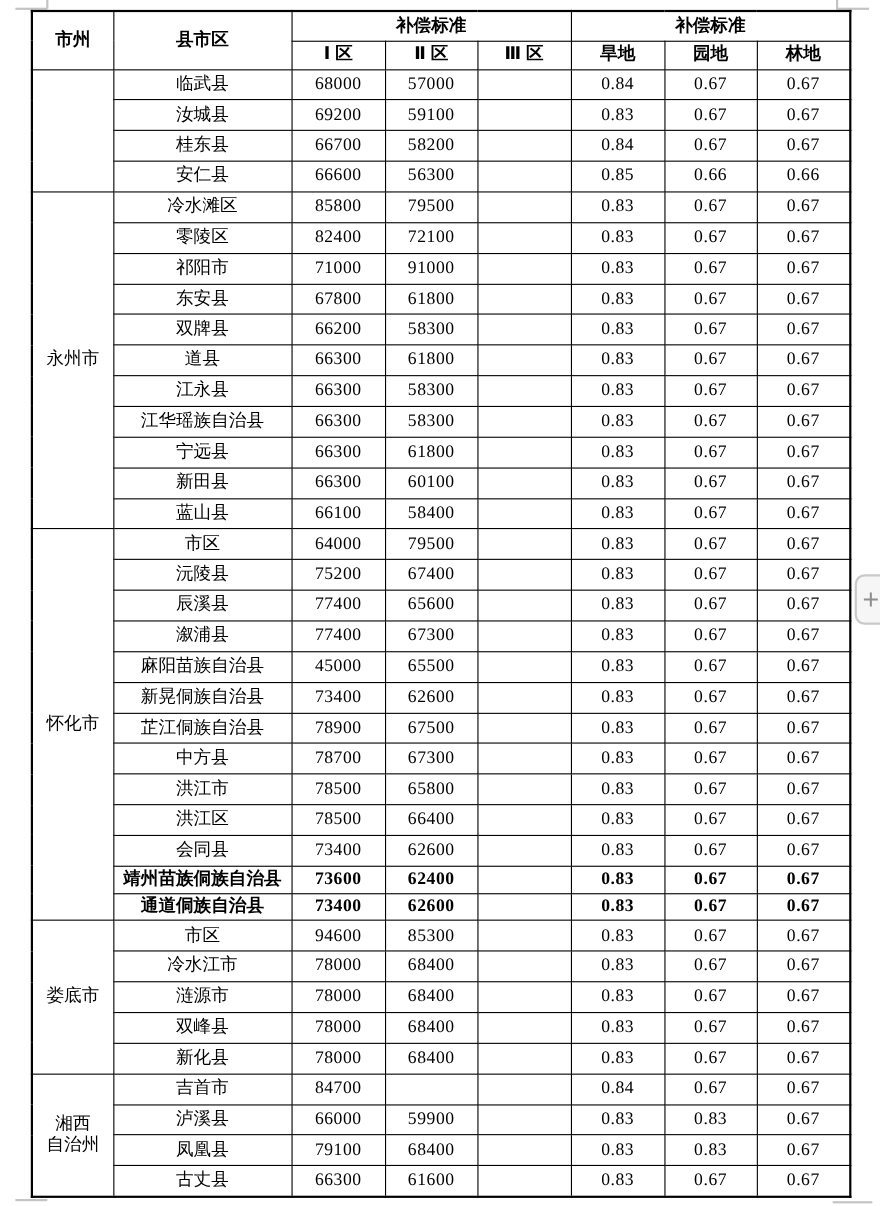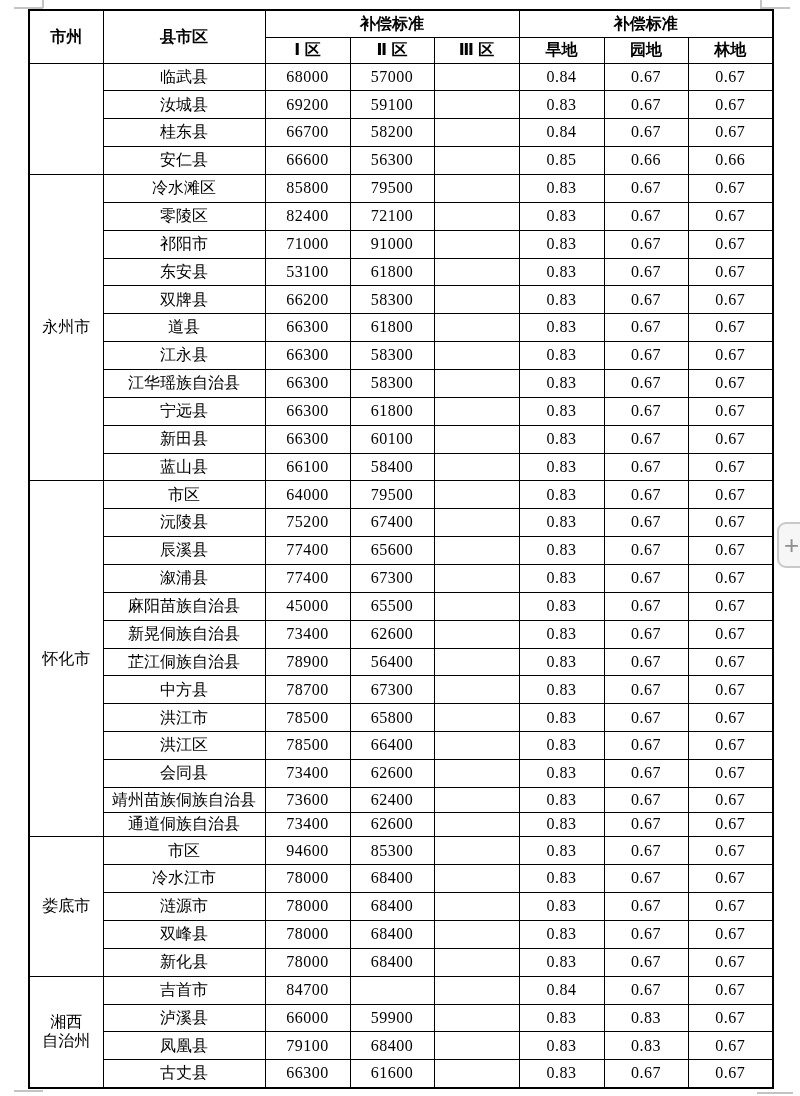--- a/index.html
+++ b/index.html
@@ -21,21 +21,21 @@
     padding:0 2px;overflow:hidden;
     font-size:16px;line-height:1.15;
   }
   table.comp thead th{
     font-family:"Liberation Sans","DejaVu Sans",sans-serif;
     font-weight:bold;font-size:16px;
   }
   tr.hrow1{height:27px;}
   tr.hrow2{height:26px;}
   tr.drow{height:27px;}
-  tr.drow.tall{height:24px;}
+  tr.drow.tall{height:24px;font-weight:bold;}
   td.num{font-family:"Liberation Serif","DejaVu Serif",serif;letter-spacing:0.5px;}
   td.city-cell{white-space:pre-line;font-size:16px;}
   td.county-cell{font-size:16px;margin-top:12px;}
 
   
   .cm{position:absolute;background:#c4c4c4;}
   .cm-tl-h{left:14px;top:7px;width:29px;height:2px;}
   .cm-tl-v{left:42px;top:0px;width:2px;height:8px;}
   .cm-tr-h{left:760px;top:7px;width:30px;height:2px;}
   .cm-tr-v{left:760px;top:0px;width:2px;height:8px;}
@@ -153,21 +153,21 @@
           <td class="county-cell">祁阳市</td>
           <td class="num">71000</td>
           <td class="num">91000</td>
           <td class="num"></td>
           <td class="num">0.83</td>
           <td class="num">0.67</td>
           <td class="num">0.67</td>
         </tr>
         <tr class="drow">
           <td class="county-cell">东安县</td>
-          <td class="num">53100</td>
+          <td class="num">67800</td>
           <td class="num">61800</td>
           <td class="num"></td>
           <td class="num">0.83</td>
           <td class="num">0.67</td>
           <td class="num">0.67</td>
         </tr>
         <tr class="drow">
           <td class="county-cell">双牌县</td>
           <td class="num">66200</td>
           <td class="num">58300</td>
@@ -281,21 +281,21 @@
           <td class="num">73400</td>
           <td class="num">62600</td>
           <td class="num"></td>
           <td class="num">0.83</td>
           <td class="num">0.67</td>
           <td class="num">0.67</td>
         </tr>
         <tr class="drow">
           <td class="county-cell">芷江侗族自治县</td>
           <td class="num">78900</td>
-          <td class="num">56400</td>
+          <td class="num">67500</td>
           <td class="num"></td>
           <td class="num">0.83</td>
           <td class="num">0.67</td>
           <td class="num">0.67</td>
         </tr>
         <tr class="drow">
           <td class="county-cell">中方县</td>
           <td class="num">78700</td>
           <td class="num">67300</td>
           <td class="num"></td>

